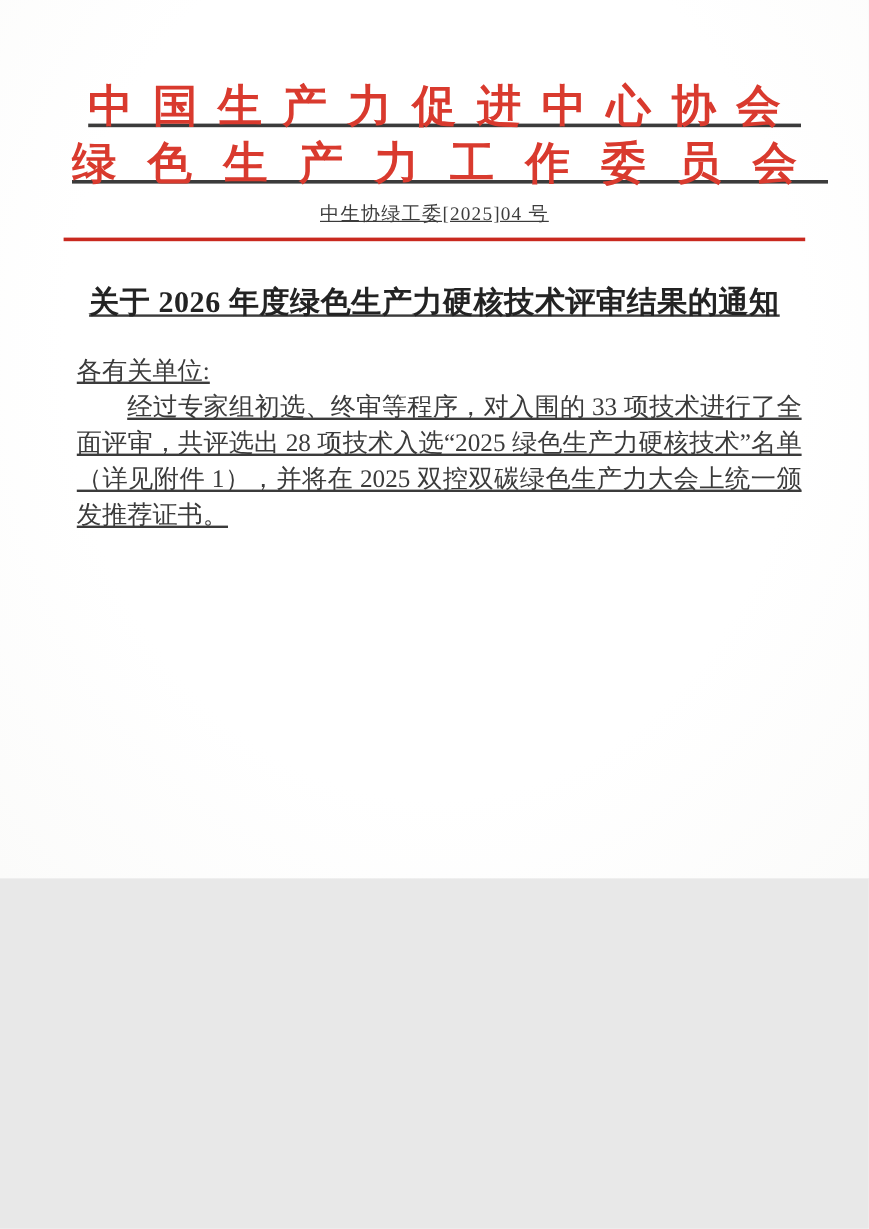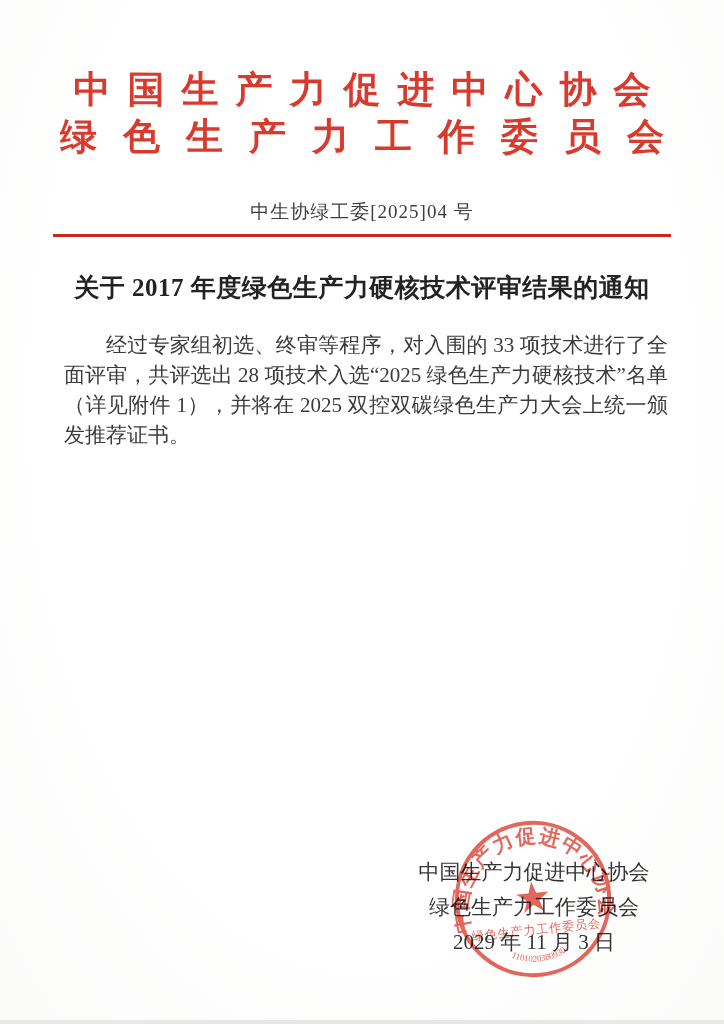--- a/index.html
+++ b/index.html
@@ -2,44 +2,45 @@
 <html><head>
 <meta charset="utf-8">
 <style>
   * { margin: 0; padding: 0; box-sizing: border-box; }
   html, body { background: #e8e8e8; }
   body { font-family: "Liberation Serif", "DejaVu Serif", serif; }
 
   .page {
     position: relative;
     width: 724px;
-    height: 1020px;
+    height: 732px;
     margin: 0 auto;
     background: #fefefe;
     background-image: radial-gradient(ellipse at 50% 40%, #ffffff 60%, #fbfbfa 100%);
     overflow: hidden;
     color: #3b3b3b;
+    text-decoration: underline;
   }
 
   
   .letterhead { padding-top: 66px; }
   .org-line {
     text-align: center;
     color: #d93a2e;
     font-weight: bold;
     line-height: 47px;
     white-space: nowrap;
   }
   .org-line-1 { font-size: 37px; letter-spacing: 17px; text-indent: 17px; }
   .org-line-2 { font-size: 37px; letter-spacing: 26px; text-indent: 26px; }
 
   .doc-number {
-    margin-top: 39px;
+    margin-top: 8px;
     text-align: center;
-    font-size: 19px;
+    font-size: 16px;
     color: #3d3d3d;
     letter-spacing: 1px;
   }
 
   .red-rule {
     margin: 9px 53px 0 53px;
     height: 0;
     border-top: 3px solid #c9291f;
   }
 
@@ -100,23 +101,24 @@
 
   <div class="letterhead">
     <div class="org-line org-line-1">中国生产力促进中心协会</div>
     <div class="org-line org-line-2">绿色生产力工作委员会</div>
   </div>
 
   <div class="doc-number">中生协绿工委[2025]04 号</div>
 
   <div class="red-rule"></div>
 
-  <div class="doc-title">关于 2017 年度绿色生产力硬核技术评审结果的通知</div>
+  <div class="doc-title">关于 2026 年度绿色生产力硬核技术评审结果的通知</div>
 
   <div class="body-text">
+    <div class="salutation">各有关单位:</div>
     <p>经过专家组初选、终审等程序，对入围的 33 项技术进行了全面评审，共评选出 28 项技术入选“2025 绿色生产力硬核技术”名单（详见附件 1），并将在 2025 双控双碳绿色生产力大会上统一颁发推荐证书。</p>
   </div>
 
   <div class="signature-block">
     <div>中国生产力促进中心协会</div>
     <div>绿色生产力工作委员会</div>
     <div>2029 年 11 月 3 日</div>
   </div>
 
   <div class="stamp">

